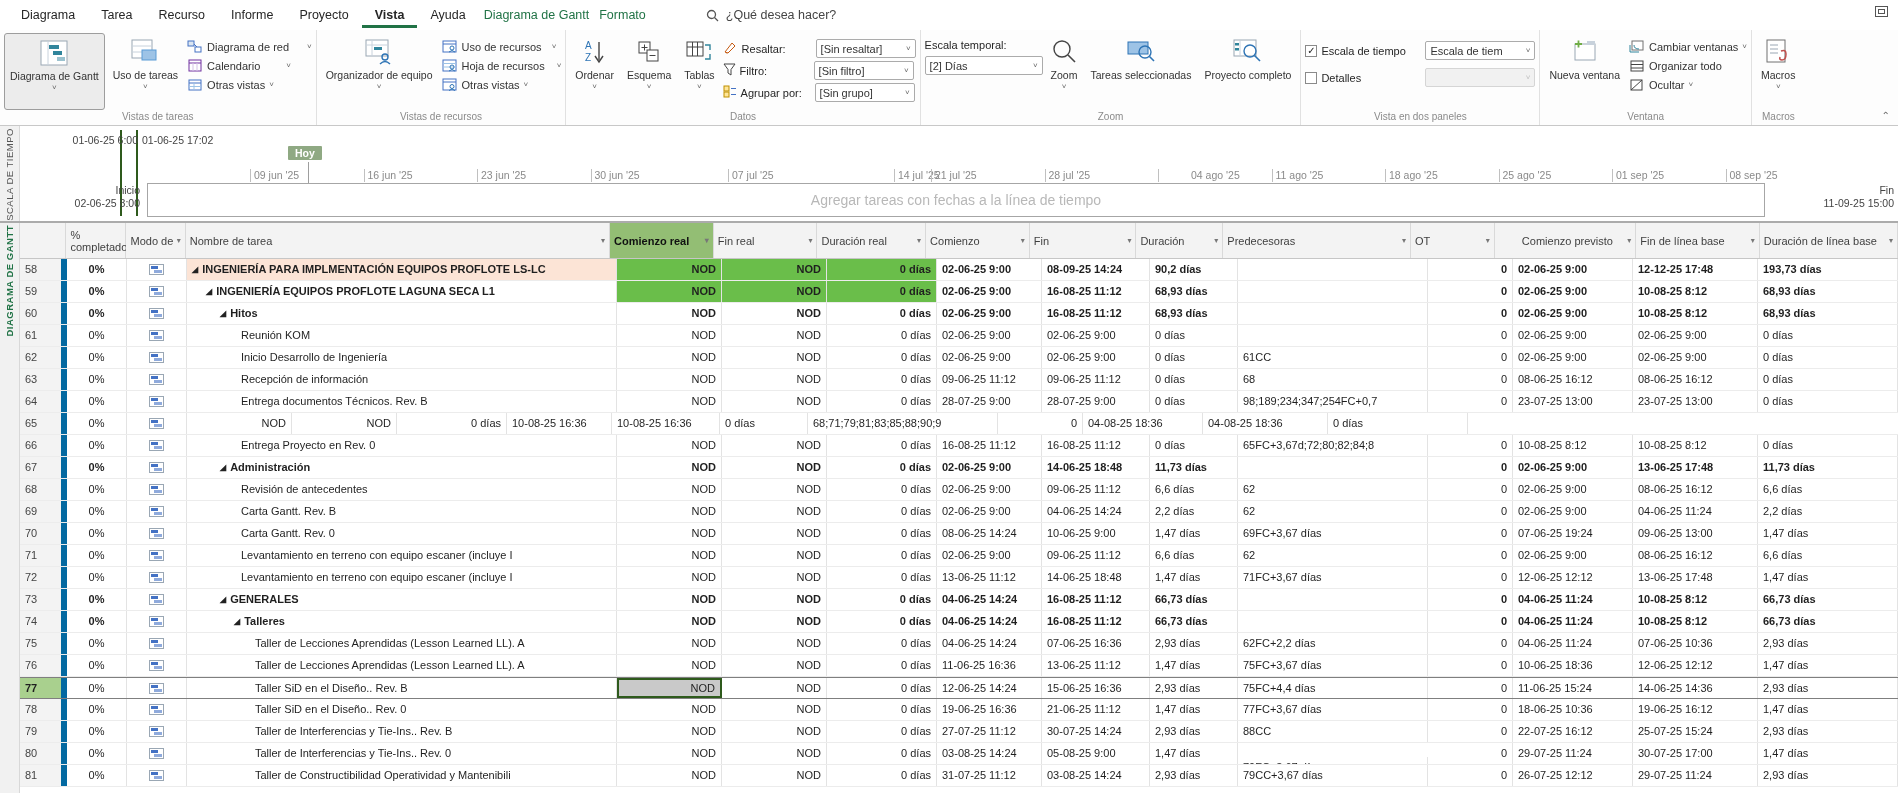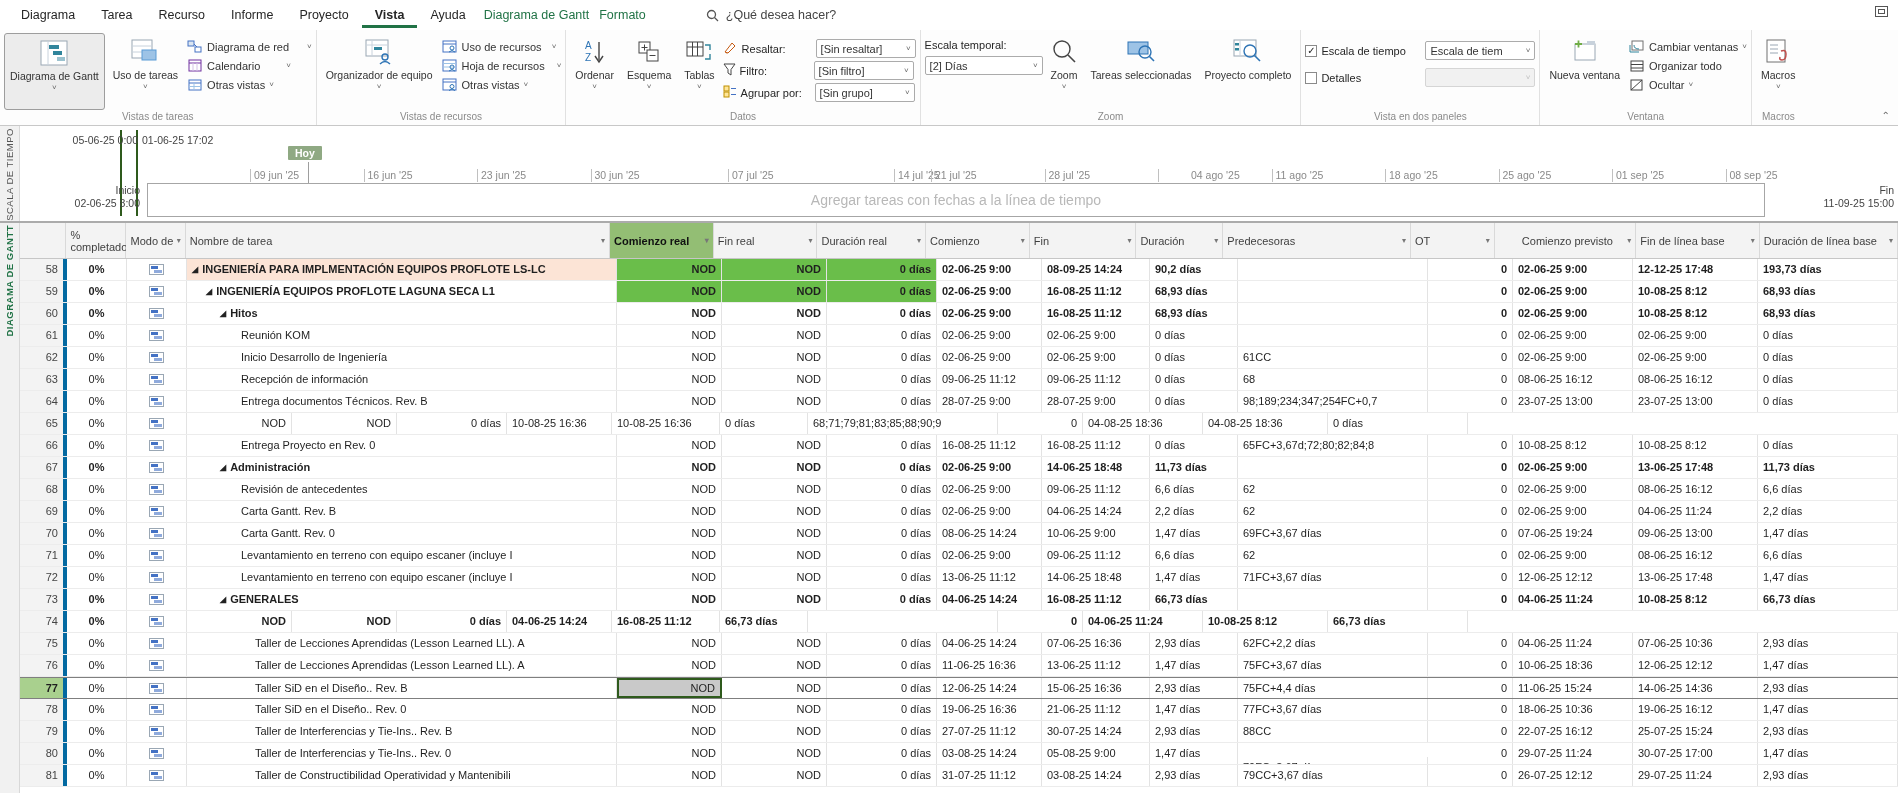--- a/index.html
+++ b/index.html
@@ -67,21 +67,21 @@
   .trow { display:flex; height:22px; border-bottom:1px solid #ececec; background:#fff; }
   .trow.current { border-top:1px solid #7f7f7f; border-bottom:1px solid #7f7f7f; height:22px; }
   .cell { border-right:1px solid #e3e3e3; font-size:11px; line-height:21px; padding:0 5px;
     overflow:hidden; white-space:nowrap; color:#1f1f1f; }
   .header-row { display:flex; height:36px; background:#f3f3f3; border-bottom:1px solid #c6c6c6; }
   .hcell { border-right:1px solid #d9d9d9; font-size:11px; color:#3f3f3f; display:flex; align-items:center;
     padding:0 4px; position:relative; background:#f3f3f3; }
   .hcell .hlabel { flex:1; line-height:12px; white-space:normal; }
   .hcell .harrow { font-size:8px; color:#777; margin-left:2px; }
   .hcell.green { background:#93be74; font-weight:bold; color:#111; }
-  .c-rownum { background:#f3f3f3; text-align:right; color:#444; border-right:4px solid #0369a1; }
+  .c-rownum { background:#f3f3f3; text-align:left; color:#444; border-right:6px solid #0369a1; }
   .c-rownum.cur { background:#a9d08e; color:#1f1f1f; font-weight:bold; }
   .c-center { text-align:center; }
   .c-right { text-align:right; }
   .sum { font-weight:bold; }
   .cell.green { background:#6abe4a; }
   .cell.peach { background:#fce4d6; }
   .cell.active-cell { background:#c9c9c9; border:2px solid #2e5a1c; line-height:17px; }
   .tri { display:inline-block; font-size:8px; margin-right:4px; color:#222; transform:translateY(-1px); }
   .mode-cell { display:flex; align-items:center; justify-content:center; }
 </style>
@@ -464,21 +464,21 @@
     <span class="collapse-ribbon">⌃</span>
   </div>
 
   <div class="timeline-pane">
     <div class="pane-strip">
       <span>ESCALA DE TIEMPO</span>
     </div>
     <div class="tl-content">
       <div class="tl-marker-line" style="left:100px"></div>
       <div class="tl-marker-line" style="left:116px"></div>
-      <div class="tl-marker-label" style="right:1760px; text-align:right;">05-06-25 0:00</div>
+      <div class="tl-marker-label" style="right:1760px; text-align:right;">01-06-25 6:00</div>
       <div class="tl-marker-label" style="left:122px">01-06-25 17:02</div>
       <div class="today-badge" style="left:268px">Hoy</div>
       <div class="today-line" style="left:288px; top:36px; height:55px;"></div>
       <div id="tl-ticks">
           <div class="tick" style="left: 230px;">09 jun '25</div>
           <div class="tick" style="left: 343.5px;">16 jun '25</div>
           <div class="tick" style="left: 457px;">23 jun '25</div>
           <div class="tick" style="left: 570.5px;">30 jun '25</div>
           <div class="tick" style="left: 708px;">07 jul '25</div>
           <div class="tick" style="left: 837px; margin-left: 37px;">14 jul '25</div>
@@ -942,20 +942,21 @@
           <div class="trow">
             <div class="cell c-rownum" style="width: 47px;">74</div>
             <div class="cell c-center sum" style="width: 60px;">0%</div>
             <div class="cell mode-cell" style="width: 60px;">
               <svg width="15" height="11" viewBox="0 0 15 11">
                 <rect x="0.5" y="0.5" width="14" height="10" fill="#fff" stroke="#9aa7b4"></rect>
                 <rect x="2" y="2" width="7" height="3" fill="#4472c4"></rect>
                 <rect x="5" y="6" width="8" height="3" fill="#8faadc"></rect>
               </svg>
             </div>
+            <div class="cell sum" style="width: 430px; padding-left: 47px;"><span class="tri">◢</span>Talleres</div>
             <div class="cell c-right sum" style="width: 105px;">NOD</div>
             <div class="cell c-right sum" style="width: 105px;">NOD</div>
             <div class="cell c-right sum" style="width: 110px;">0 días</div>
             <div class="cell  sum" style="width: 105px;">04-06-25 14:24</div>
             <div class="cell  sum" style="width: 108px;">16-08-25 11:12</div>
             <div class="cell  sum" style="width: 88px;">66,73 días</div>
             <div class="cell  sum" style="width: 190px;"></div>
             <div class="cell c-right sum" style="width: 85px;">0</div>
             <div class="cell  sum" style="width: 120px;">04-06-25 11:24</div>
             <div class="cell  sum" style="width: 125px;">10-08-25 8:12</div>

